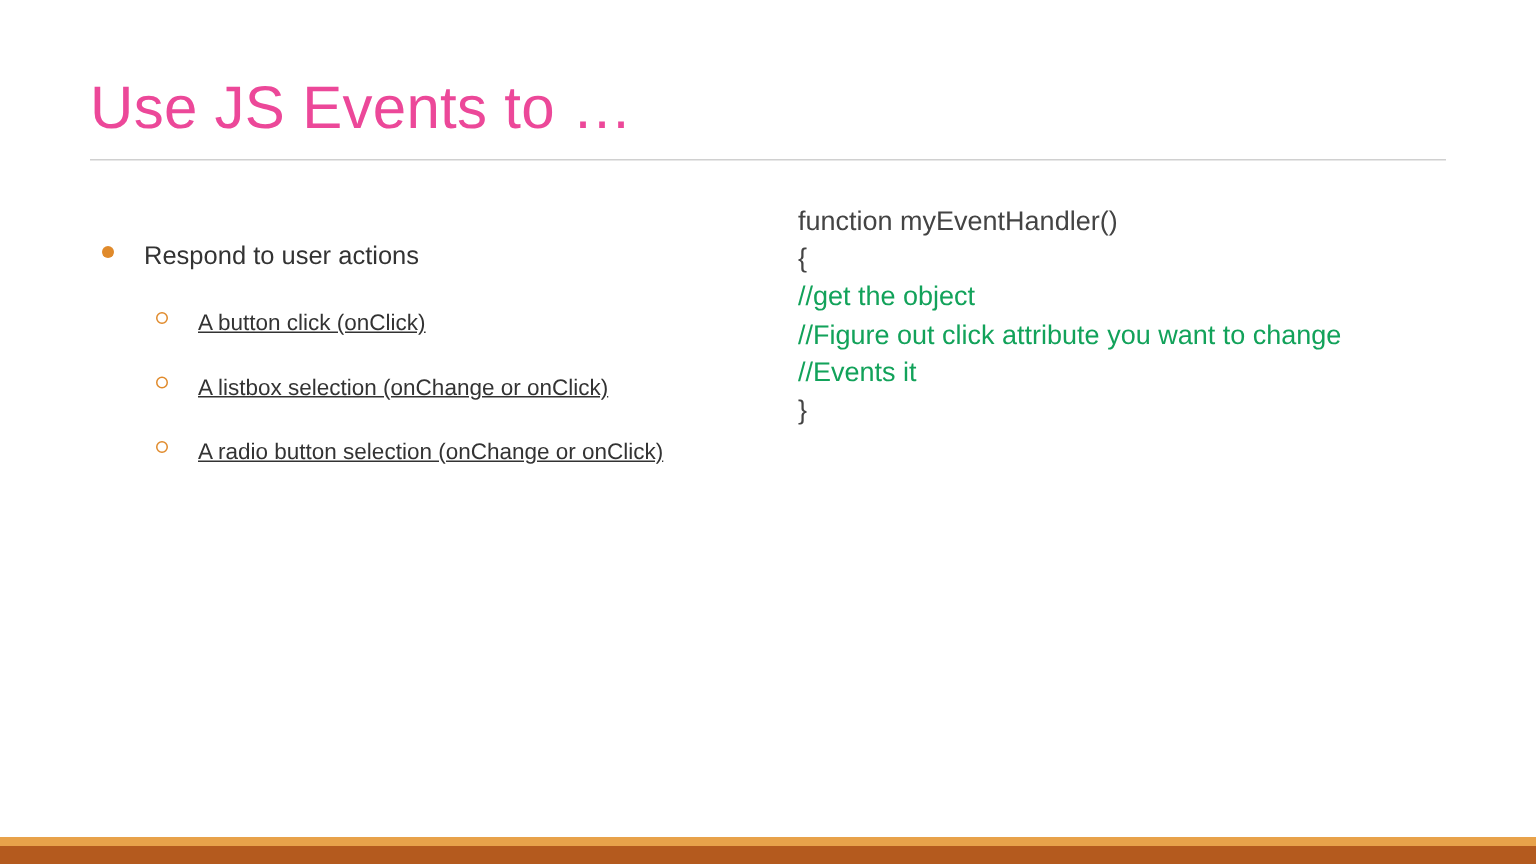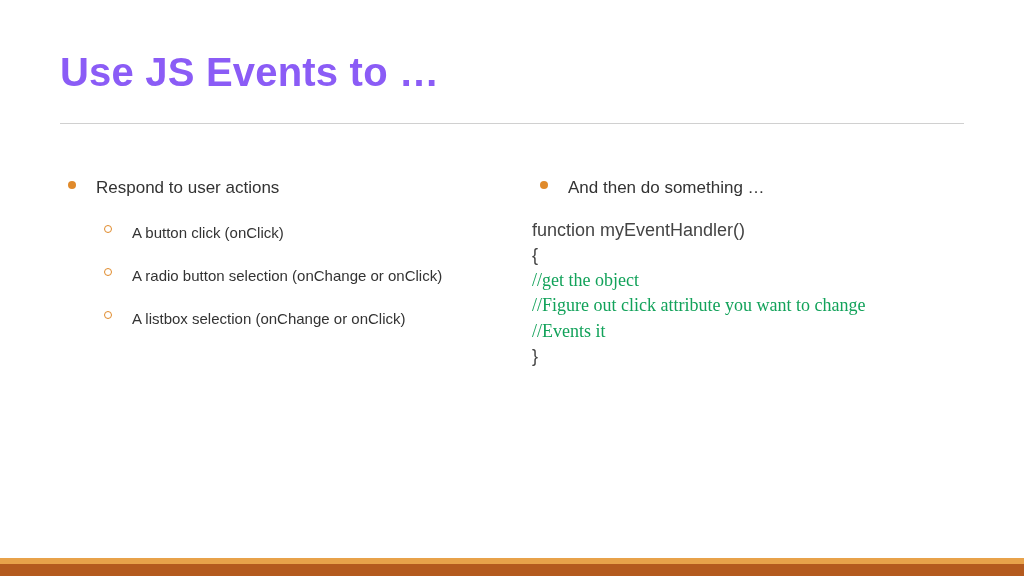--- a/index.html
+++ b/index.html
@@ -10,24 +10,24 @@
       position: relative;
     }
     .slide {
       width: 1024px;
       height: 576px;
       padding: 50px 60px 0 60px;
       position: relative;
     }
     .title {
       font-size: 40px;
-      font-weight: 700;
-      color: #8b5cf6;
+      font-weight: 400;
+      color: #ec4899;
       letter-spacing: 0.2px;
-      margin-bottom: 28px;
+      margin-bottom: 11px;
     }
     .hr {
       border: none;
       border-top: 1px solid #d0d0d0;
       margin: 0 0 24px 0;
     }
     .columns {
       display: flex;
       gap: 40px;
     }
@@ -56,20 +56,21 @@
       width: 8px;
       height: 8px;
       border-radius: 50%;
       background: #e08a2b;
       transform: translateY(-50%);
     }
     ul.sub {
       list-style: none;
       padding-left: 0;
       margin-top: 22px;
+      text-decoration: underline;
     }
     ul.sub > li {
       position: relative;
       padding-left: 36px;
       font-size: 15px;
       color: #333;
       margin-bottom: 22px;
       line-height: 1.4;
     }
     ul.sub > li::before {
@@ -86,21 +87,20 @@
     }
     .code {
       font-family: "Segoe UI", Arial, sans-serif;
       font-size: 18px;
       color: #444;
       line-height: 1.4;
       margin-top: 4px;
     }
     .code .cmt {
       color: #12a25a;
-      font-family: Liberation Serif, serif;
     }
     .footer {
       position: absolute;
       left: 0;
       bottom: 0;
       width: 1024px;
       height: 18px;
       display: flex;
       flex-direction: column;
     }
@@ -123,31 +123,28 @@
   <hr class="hr">
 
   <div class="columns">
 
     <div class="col">
       <ul class="top">
         <li>
           <span>Respond to user actions</span>
           <ul class="sub">
             <li><span>A button click (onClick)</span></li>
+            <li><span>A listbox selection (onChange or onClick)</span></li>
             <li><span>A radio button selection (onChange or onClick)</span></li>
-            <li><span>A listbox selection (onChange or onClick)</span></li>
           </ul>
         </li>
       </ul>
     </div>
 
     <div class="col">
-      <ul class="top">
-        <li><span>And then do something …</span></li>
-      </ul>
       <div class="code">
         <div>function myEventHandler()</div>
         <div>{</div>
         <div class="cmt">  //get the object</div>
         <div class="cmt">  //Figure out click attribute you want to change</div>
         <div class="cmt"> //Events it</div>
         <div>}</div>
       </div>
     </div>
 

